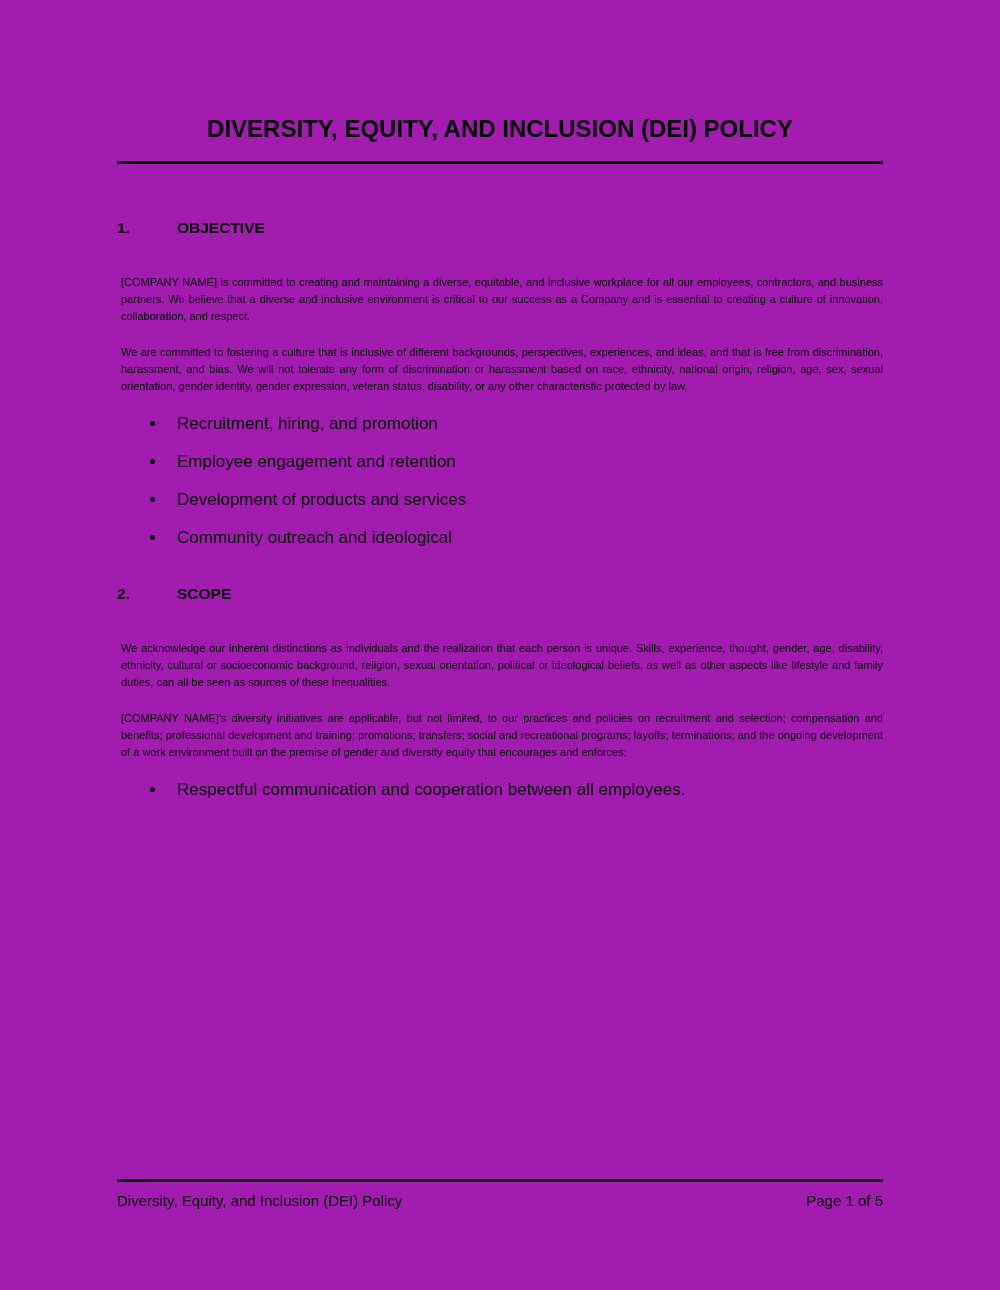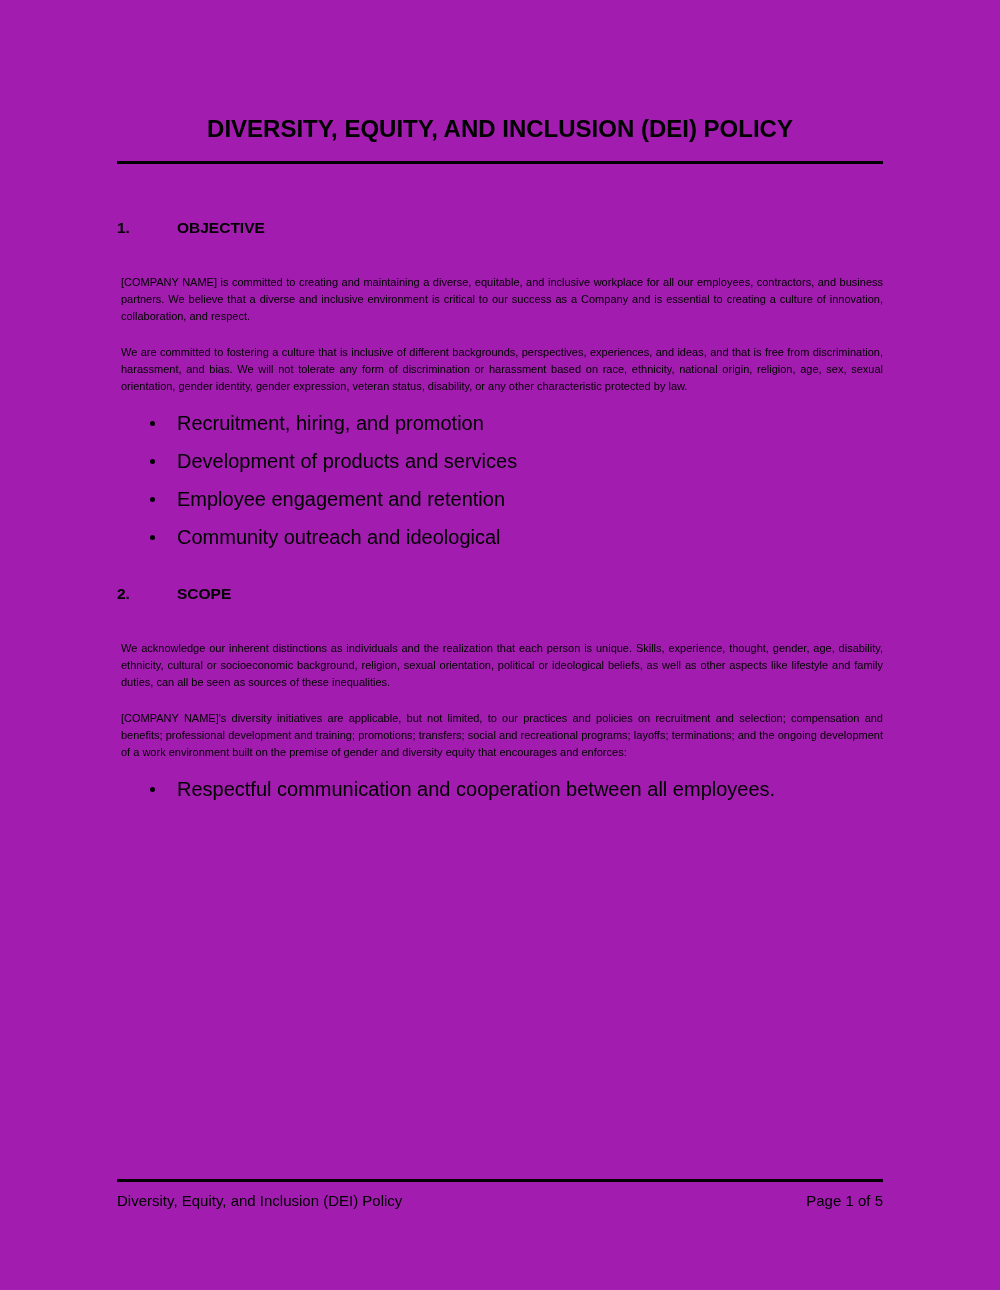--- a/index.html
+++ b/index.html
@@ -58,21 +58,21 @@
   }
   ul.bullets {
     list-style: none;
     margin: 0;
     padding: 0;
   }
   ul.bullets li {
     position: relative;
     margin-top: 19px;
     padding-left: 60px;
-    font-size: 20px;
+    font-size: 17px;
     line-height: 19px;
     text-align: justify;
   }
   ul.bullets li .dot {
     position: absolute;
     left: 33px;
     top: 7px;
     width: 5px;
     height: 5px;
     border-radius: 50%;
@@ -103,22 +103,22 @@
     <div class="section-heading first">
       <span class="section-number">1.</span>
       <span class="section-label">OBJECTIVE</span>
     </div>
 
     <p class="body-par lead">[COMPANY NAME] is committed to creating and maintaining a diverse, equitable, and inclusive workplace for all our employees, contractors, and business partners. We believe that a diverse and inclusive environment is critical to our success as a Company and is essential to creating a culture of innovation, collaboration, and respect.</p>
     <p class="body-par">We are committed to fostering a culture that is inclusive of different backgrounds, perspectives, experiences, and ideas, and that is free from discrimination, harassment, and bias. We will not tolerate any form of discrimination or harassment based on race, ethnicity, national origin, religion, age, sex, sexual orientation, gender identity, gender expression, veteran status, disability, or any other characteristic protected by law.</p>
 
     <ul class="bullets">
       <li><span class="dot"></span><span>Recruitment, hiring, and promotion</span></li>
+      <li><span class="dot"></span><span>Employee engagement and retention</span></li>
       <li><span class="dot"></span><span>Development of products and services</span></li>
-      <li><span class="dot"></span><span>Employee engagement and retention</span></li>
       <li><span class="dot"></span><span>Community outreach and ideological</span></li>
     </ul>
 
     <div class="section-heading">
       <span class="section-number">2.</span>
       <span class="section-label">SCOPE</span>
     </div>
 
     <p class="body-par lead">We acknowledge our inherent distinctions as individuals and the realization that each person is unique. Skills, experience, thought, gender, age, disability, ethnicity, cultural or socioeconomic background, religion, sexual orientation, political or ideological beliefs, as well as other aspects like lifestyle and family duties, can all be seen as sources of these inequalities.</p>
     <p class="body-par">[COMPANY NAME]'s diversity initiatives are applicable, but not limited, to our practices and policies on recruitment and selection; compensation and benefits; professional development and training; promotions; transfers; social and recreational programs; layoffs; terminations; and the ongoing development of a work environment built on the premise of gender and diversity equity that encourages and enforces:</p>

